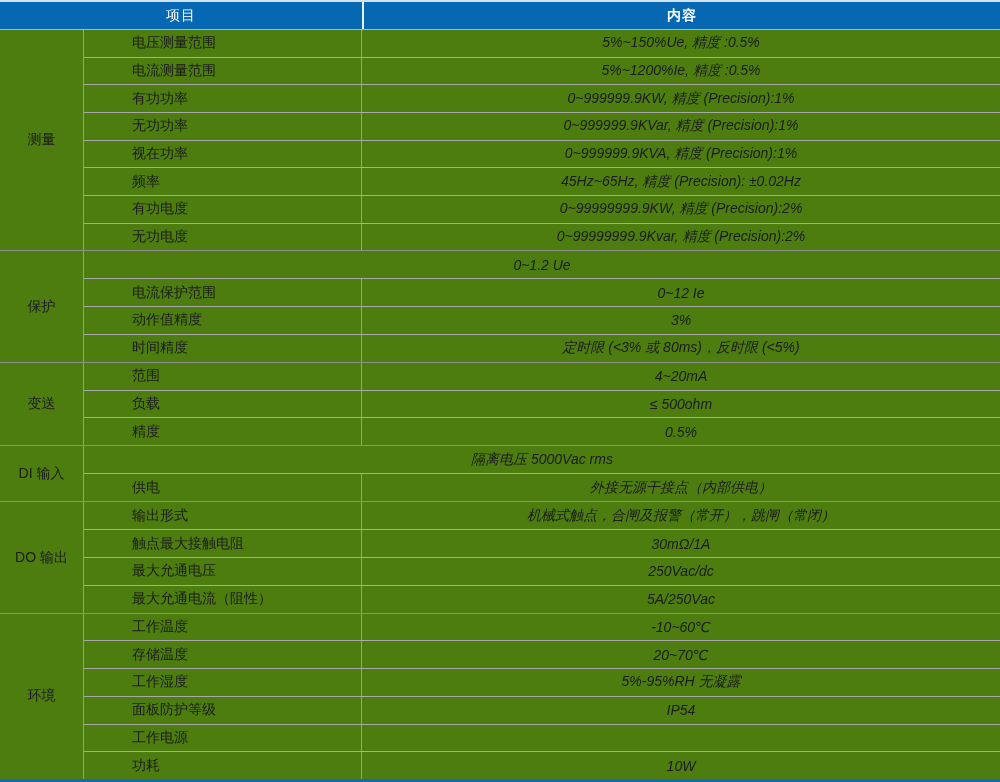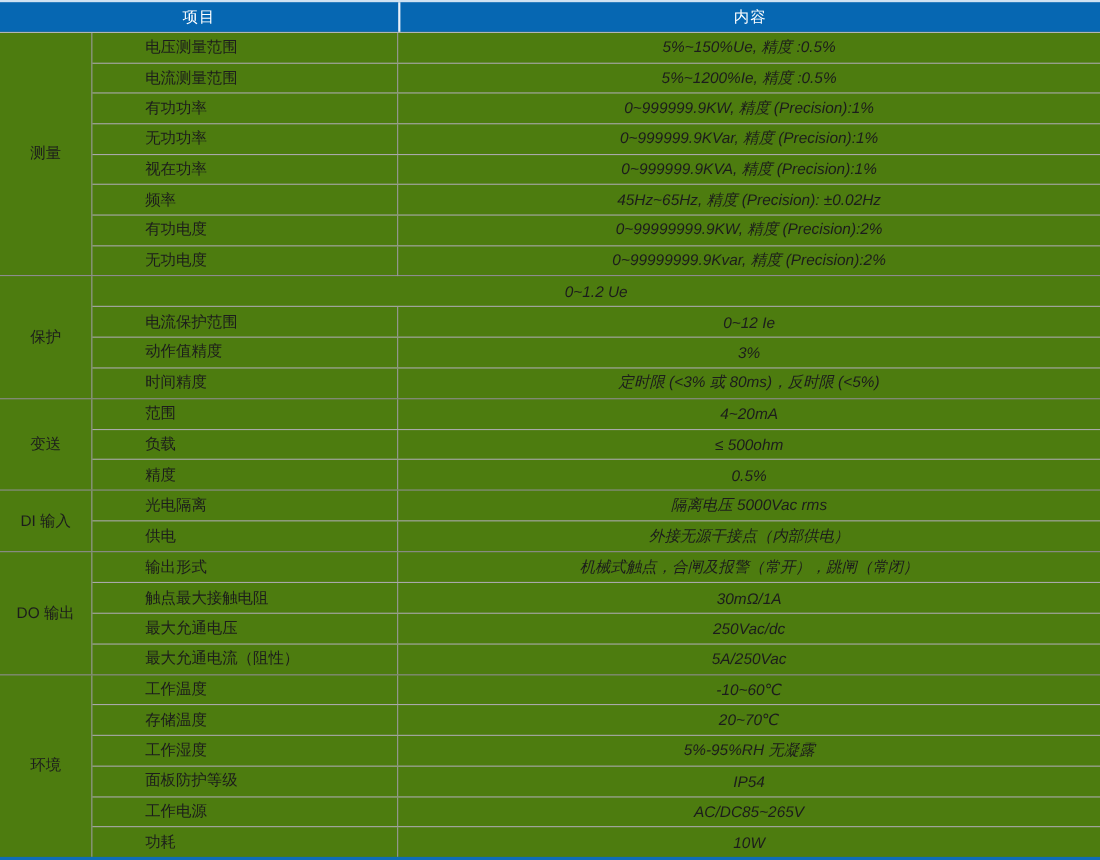--- a/index.html
+++ b/index.html
@@ -17,21 +17,21 @@
     background: var(--header-bg, #0667B2);
     border-top: 2px solid #cfe2f2;
   }
   .th {
     color: var(--header-fg, #ffffff);
     font-size: 14px; letter-spacing: 1px;
     display: flex; align-items: center; justify-content: center;
   }
   .th-item { width: 362px; }
   .th-divider { width: 2px; background: #e9f1f9; }
-  .th-content { flex: 1; }
+  .th-content { flex: 1; font-weight: bold; }
 
   
   .tbody { flex: 1; display: flex; flex-direction: column; border-top: 1px solid #b4b4b4; }
   .group { display: flex; flex-grow: 1; flex-basis: 0; border-bottom: 1px solid var(--group-line, #8d8d8d); min-height: 0; }
   .group:last-child { border-bottom: none; }
   .group-label {
     width: 84px; flex-shrink: 0;
     border-right: 1px solid var(--v-line, #9a9a9a);
     display: flex; align-items: center; justify-content: center;
     font-size: 14px; white-space: nowrap;
@@ -127,21 +127,20 @@
           <div class="row">
             <div class="cell item">精度</div>
             <div class="cell value">0.5%</div>
           </div>
         </div>
       </div>
       <div class="group" style="flex-grow: 2;">
         <div class="group-label">DI 输入</div>
         <div class="rows">
           <div class="row">
-            <div class="cell item">光电隔离</div>
             <div class="cell value">隔离电压 5000Vac rms</div>
           </div>
           <div class="row">
             <div class="cell item">供电</div>
             <div class="cell value">外接无源干接点（内部供电）</div>
           </div>
         </div>
       </div>
       <div class="group" style="flex-grow: 4;">
         <div class="group-label">DO 输出</div>
@@ -178,21 +177,20 @@
           <div class="row">
             <div class="cell item">工作湿度</div>
             <div class="cell value">5%-95%RH 无凝露</div>
           </div>
           <div class="row">
             <div class="cell item">面板防护等级</div>
             <div class="cell value">IP54</div>
           </div>
           <div class="row">
             <div class="cell item">工作电源</div>
-            <div class="cell value">AC/DC85~265V</div>
           </div>
           <div class="row">
             <div class="cell item">功耗</div>
             <div class="cell value">10W</div>
           </div>
         </div>
       </div>
     </div>
   <div class="bottom-bar"></div>
 </div>

